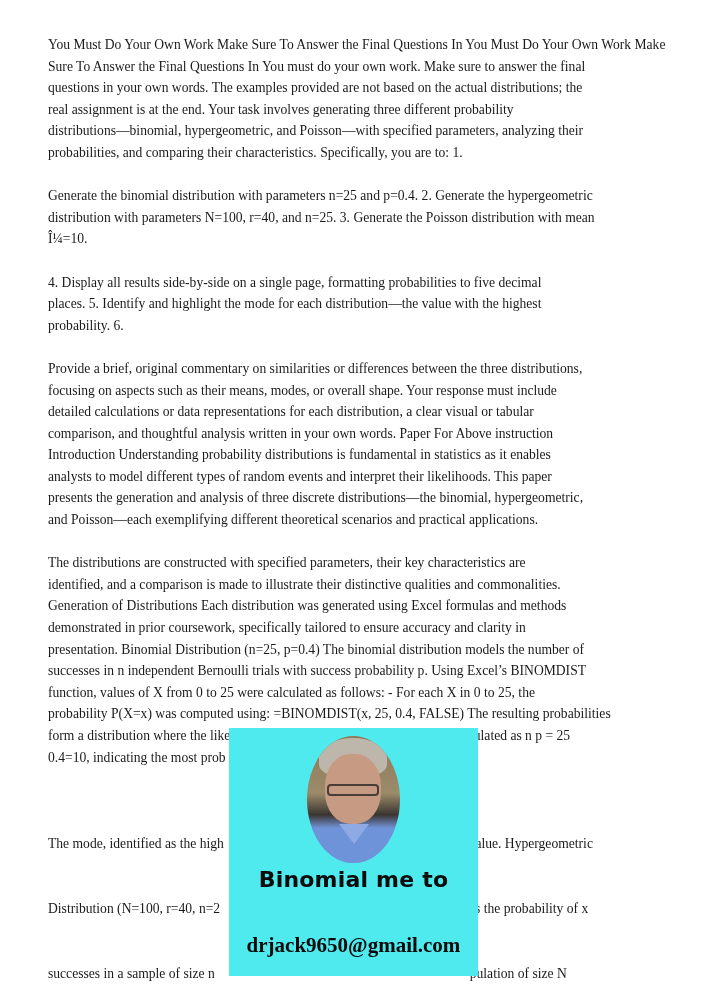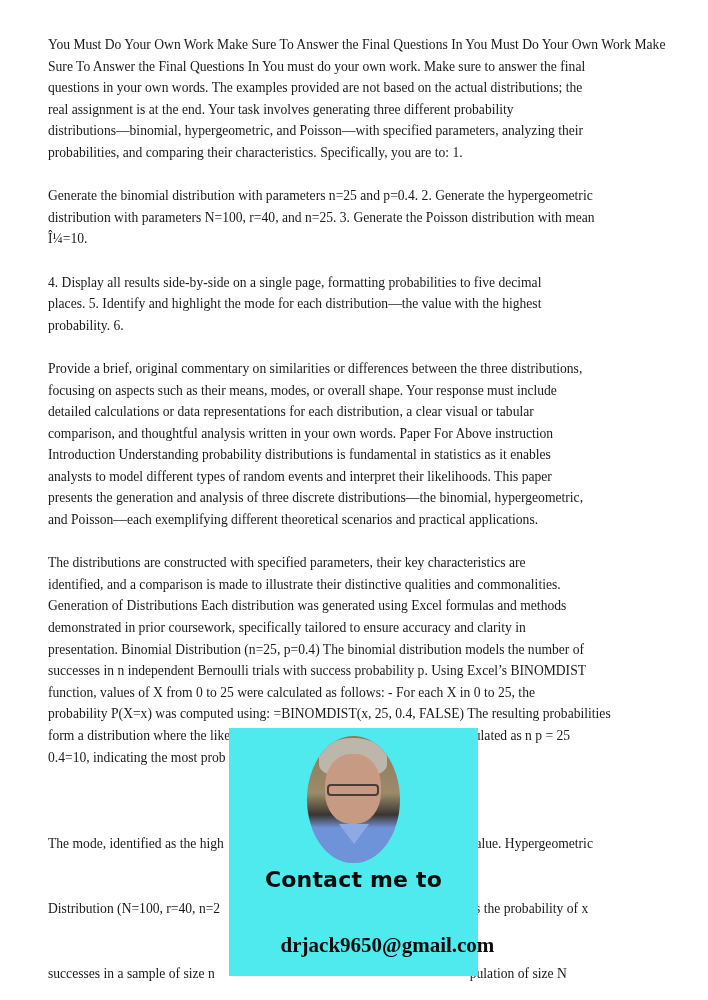--- a/index.html
+++ b/index.html
@@ -100,21 +100,20 @@
     .email {
       position: absolute;
       left: 0;
       top: 205px;
       width: 249px;
       text-align: center;
       font-family: "Liberation Serif", "DejaVu Serif", serif;
       font-weight: bold;
       font-size: 21px;
       color: #0b0b0b;
-      padding-left: 34px;
     }
   </style>
 </head>
 <body>
 
 <div class="page">
   <p class="para">
     <span class="line">You Must Do Your Own Work Make Sure To Answer the Final Questions In You Must Do Your Own Work Make</span>
     <span class="line">Sure To Answer the Final Questions In You must do your own work. Make sure to answer the final</span>
     <span class="line">questions in your own words. The examples provided are not based on the actual distributions; the</span>
@@ -166,15 +165,15 @@
 </div>
 
 <div class="overlay">
   <div class="avatar">
     <div class="hair"></div>
     <div class="face"></div>
     <div class="glasses"></div>
     <div class="shirt"></div>
     <div class="collar"></div>
   </div>
-  <div class="cta cta1">Contact me to</div>
+  <div class="cta cta1">Binomial me to</div>
   <div class="email">drjack9650@gmail.com</div>
 </div>
 
 </body></html>

